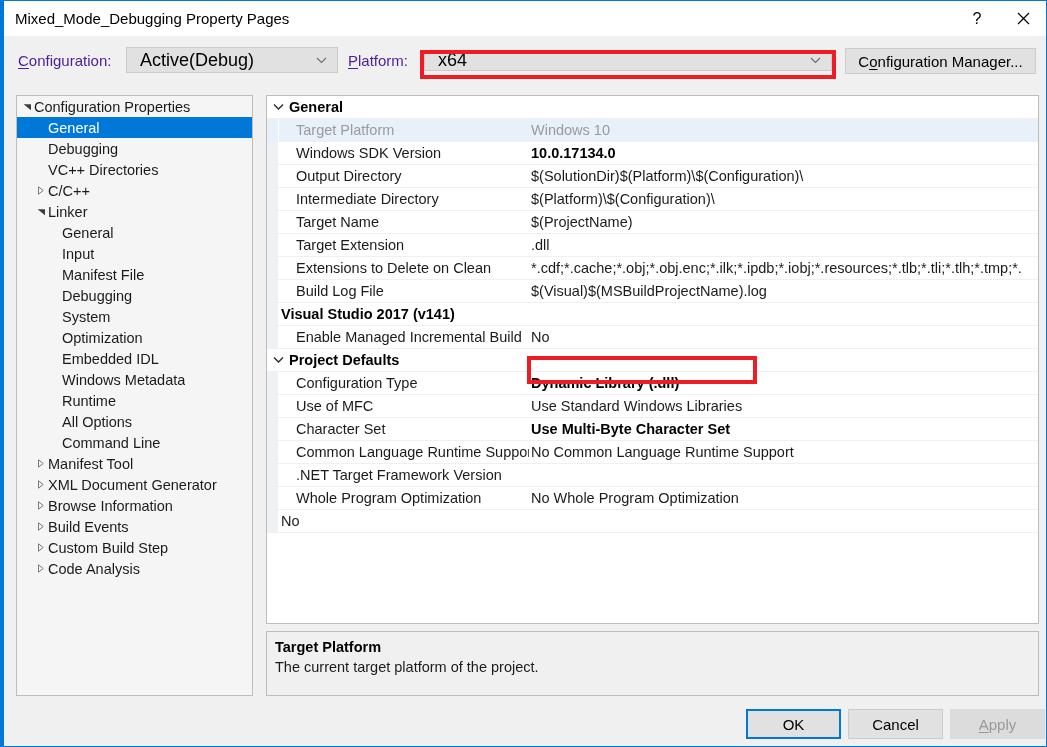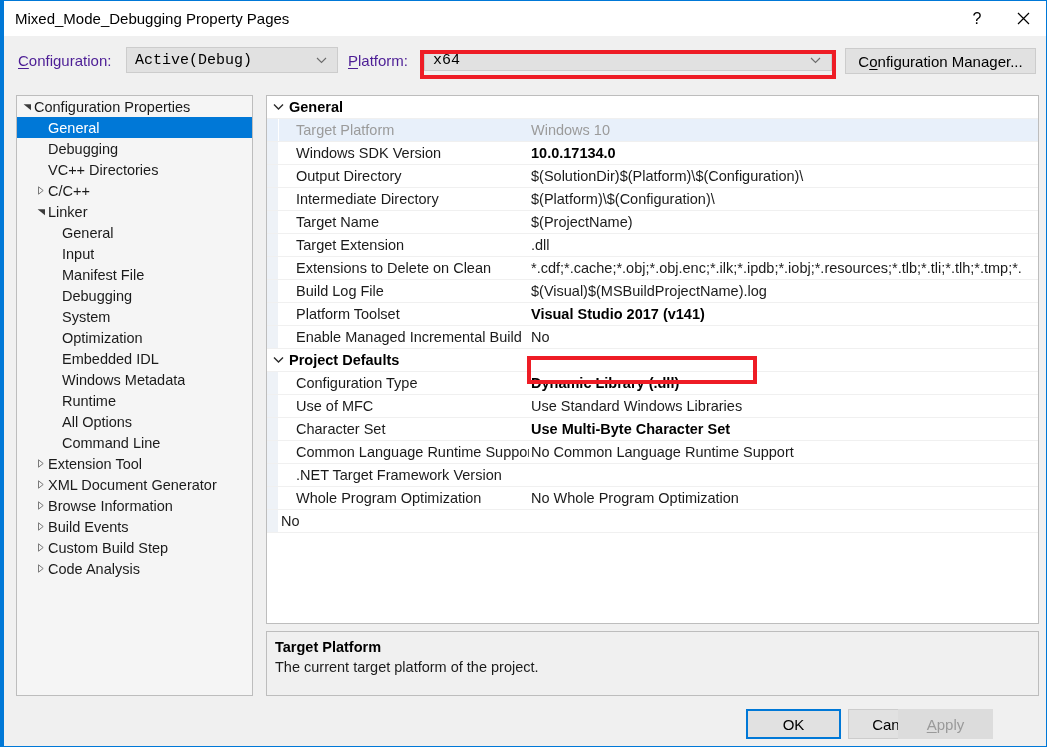--- a/index.html
+++ b/index.html
@@ -75,26 +75,25 @@
   .combo {
     position: absolute;
     background: #e1e1e1;
     border: 1px solid #cccccc;
     box-sizing: border-box;
     display: flex;
     align-items: center;
     cursor: default;
   }
   .combo-value {
-    font-size: 15px;
+    font-size: 18px;
     color: #000000;
-    margin-left: 8px;
+    margin-left: 13px;
     white-space: nowrap;
     overflow: hidden;
-    font-family: Liberation Mono, monospace;
   }
   .combo-arrow {
     margin-left: auto;
     margin-right: 10px;
     color: #6b6b6b;
   }
   .combo-arrow svg { display: block; }
 
   .btn {
     position: absolute;
@@ -369,21 +368,21 @@
         <div class="tree-item" style="padding-left: 31px;">
           <span class="tw"></span>
           <span class="tree-label">Command Line</span>
         </div>
         <div class="tree-item" style="padding-left: 17px;">
           <span class="tw">
             <svg width="8" height="9" viewBox="0 0 8 9">
               <path d="M1.5 0.8 L6.2 4.5 L1.5 8.2 Z" fill="none" stroke="#7a7a7a" stroke-width="1"></path>
             </svg>
           </span>
-          <span class="tree-label">Extension Tool</span>
+          <span class="tree-label">Manifest Tool</span>
         </div>
         <div class="tree-item" style="padding-left: 17px;">
           <span class="tw">
             <svg width="8" height="9" viewBox="0 0 8 9">
               <path d="M1.5 0.8 L6.2 4.5 L1.5 8.2 Z" fill="none" stroke="#7a7a7a" stroke-width="1"></path>
             </svg>
           </span>
           <span class="tree-label">XML Document Generator</span>
         </div>
         <div class="tree-item" style="padding-left: 17px;">
@@ -466,21 +465,20 @@
           <span class="pname">Extensions to Delete on Clean</span>
           <span class="pval">*.cdf;*.cache;*.obj;*.obj.enc;*.ilk;*.ipdb;*.iobj;*.resources;*.tlb;*.tli;*.tlh;*.tmp;*.</span>
         </div>
         <div class="prow">
           <span class="gutter"></span>
           <span class="pname">Build Log File</span>
           <span class="pval">$(Visual)$(MSBuildProjectName).log</span>
         </div>
         <div class="prow">
           <span class="gutter"></span>
-          <span class="pname">Platform Toolset</span>
           <span class="pval bold">Visual Studio 2017 (v141)</span>
         </div>
         <div class="prow">
           <span class="gutter"></span>
           <span class="pname">Enable Managed Incremental Build</span>
           <span class="pval">No</span>
         </div>
         <div class="prow category">
           <span class="cat-tw">
             <svg width="11" height="8" viewBox="0 0 11 8">
@@ -532,17 +530,17 @@
     <div class="desc-title">Target Platform</div>
     <div class="desc-body">The current target platform of the project.</div>
   </div>
 
   <div class="btn focused" style="left:742px; top:708px; width:95px; height:30px;">
     <span>OK</span>
   </div>
   <div class="btn" style="left:844px; top:708px; width:95px; height:30px;">
     <span>Cancel</span>
   </div>
-  <div class="btn disabled" style="left:894px; top:708px; width:95px; height:30px;">
+  <div class="btn disabled" style="left:946px; top:708px; width:95px; height:30px;">
     <span><span class="acc">A</span>pply</span>
   </div>
 
 </div>
 
 </body></html>

